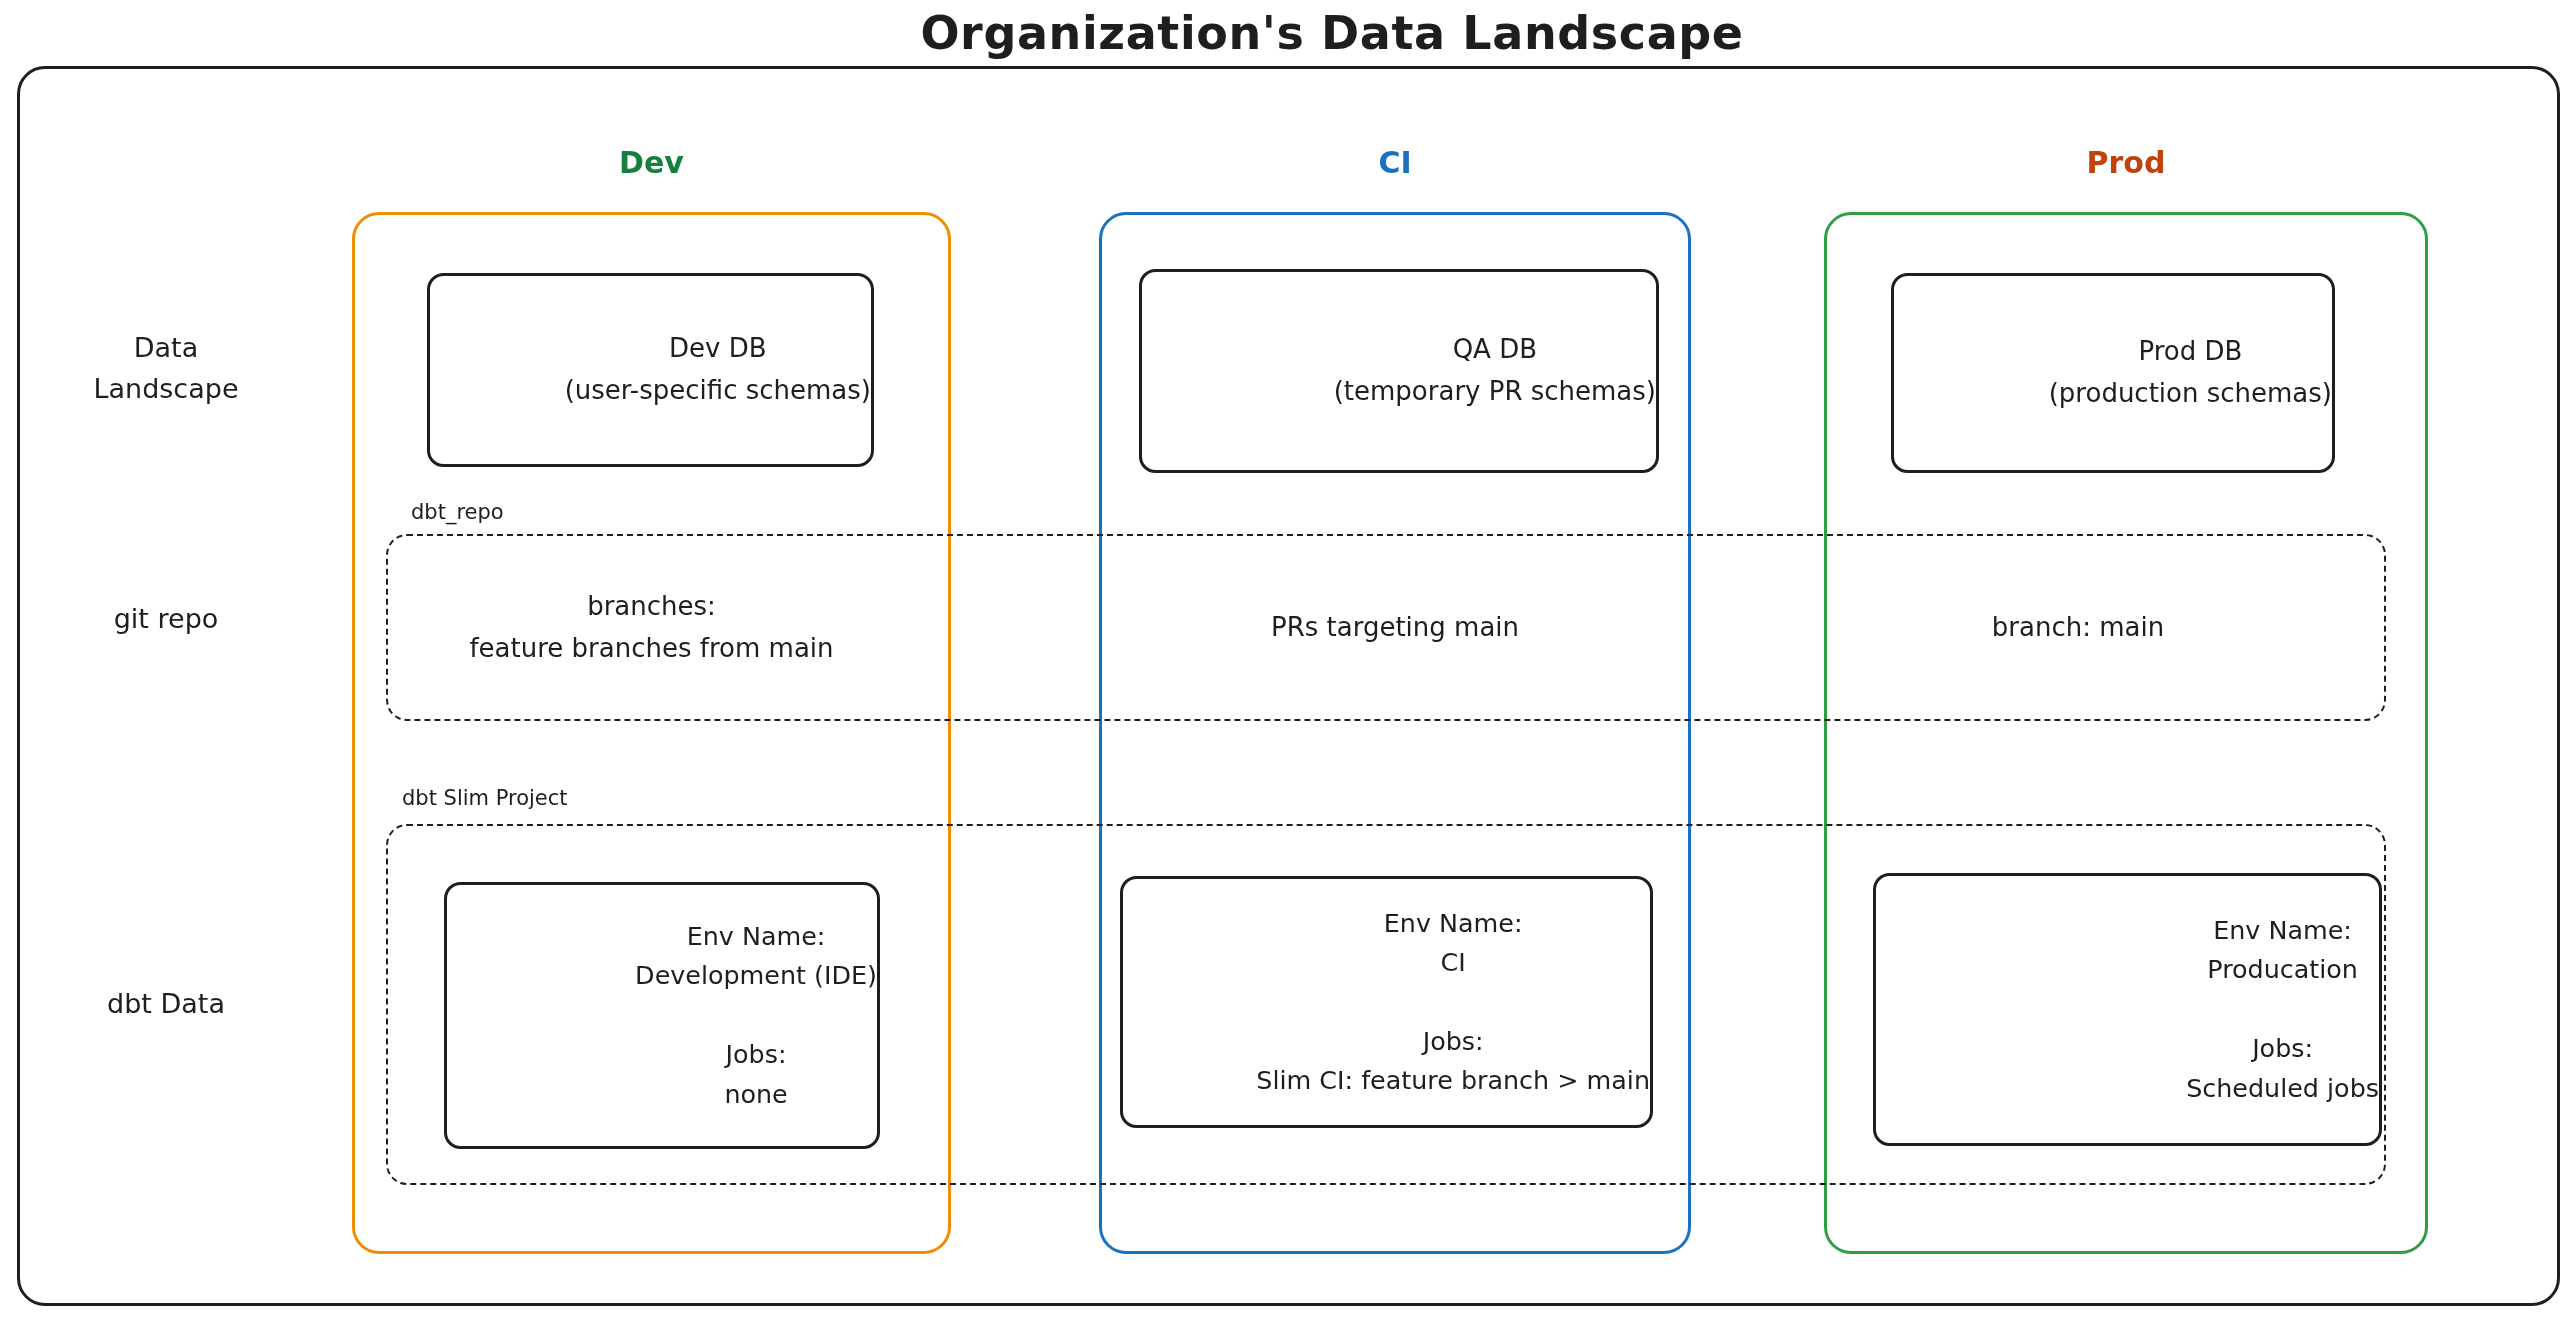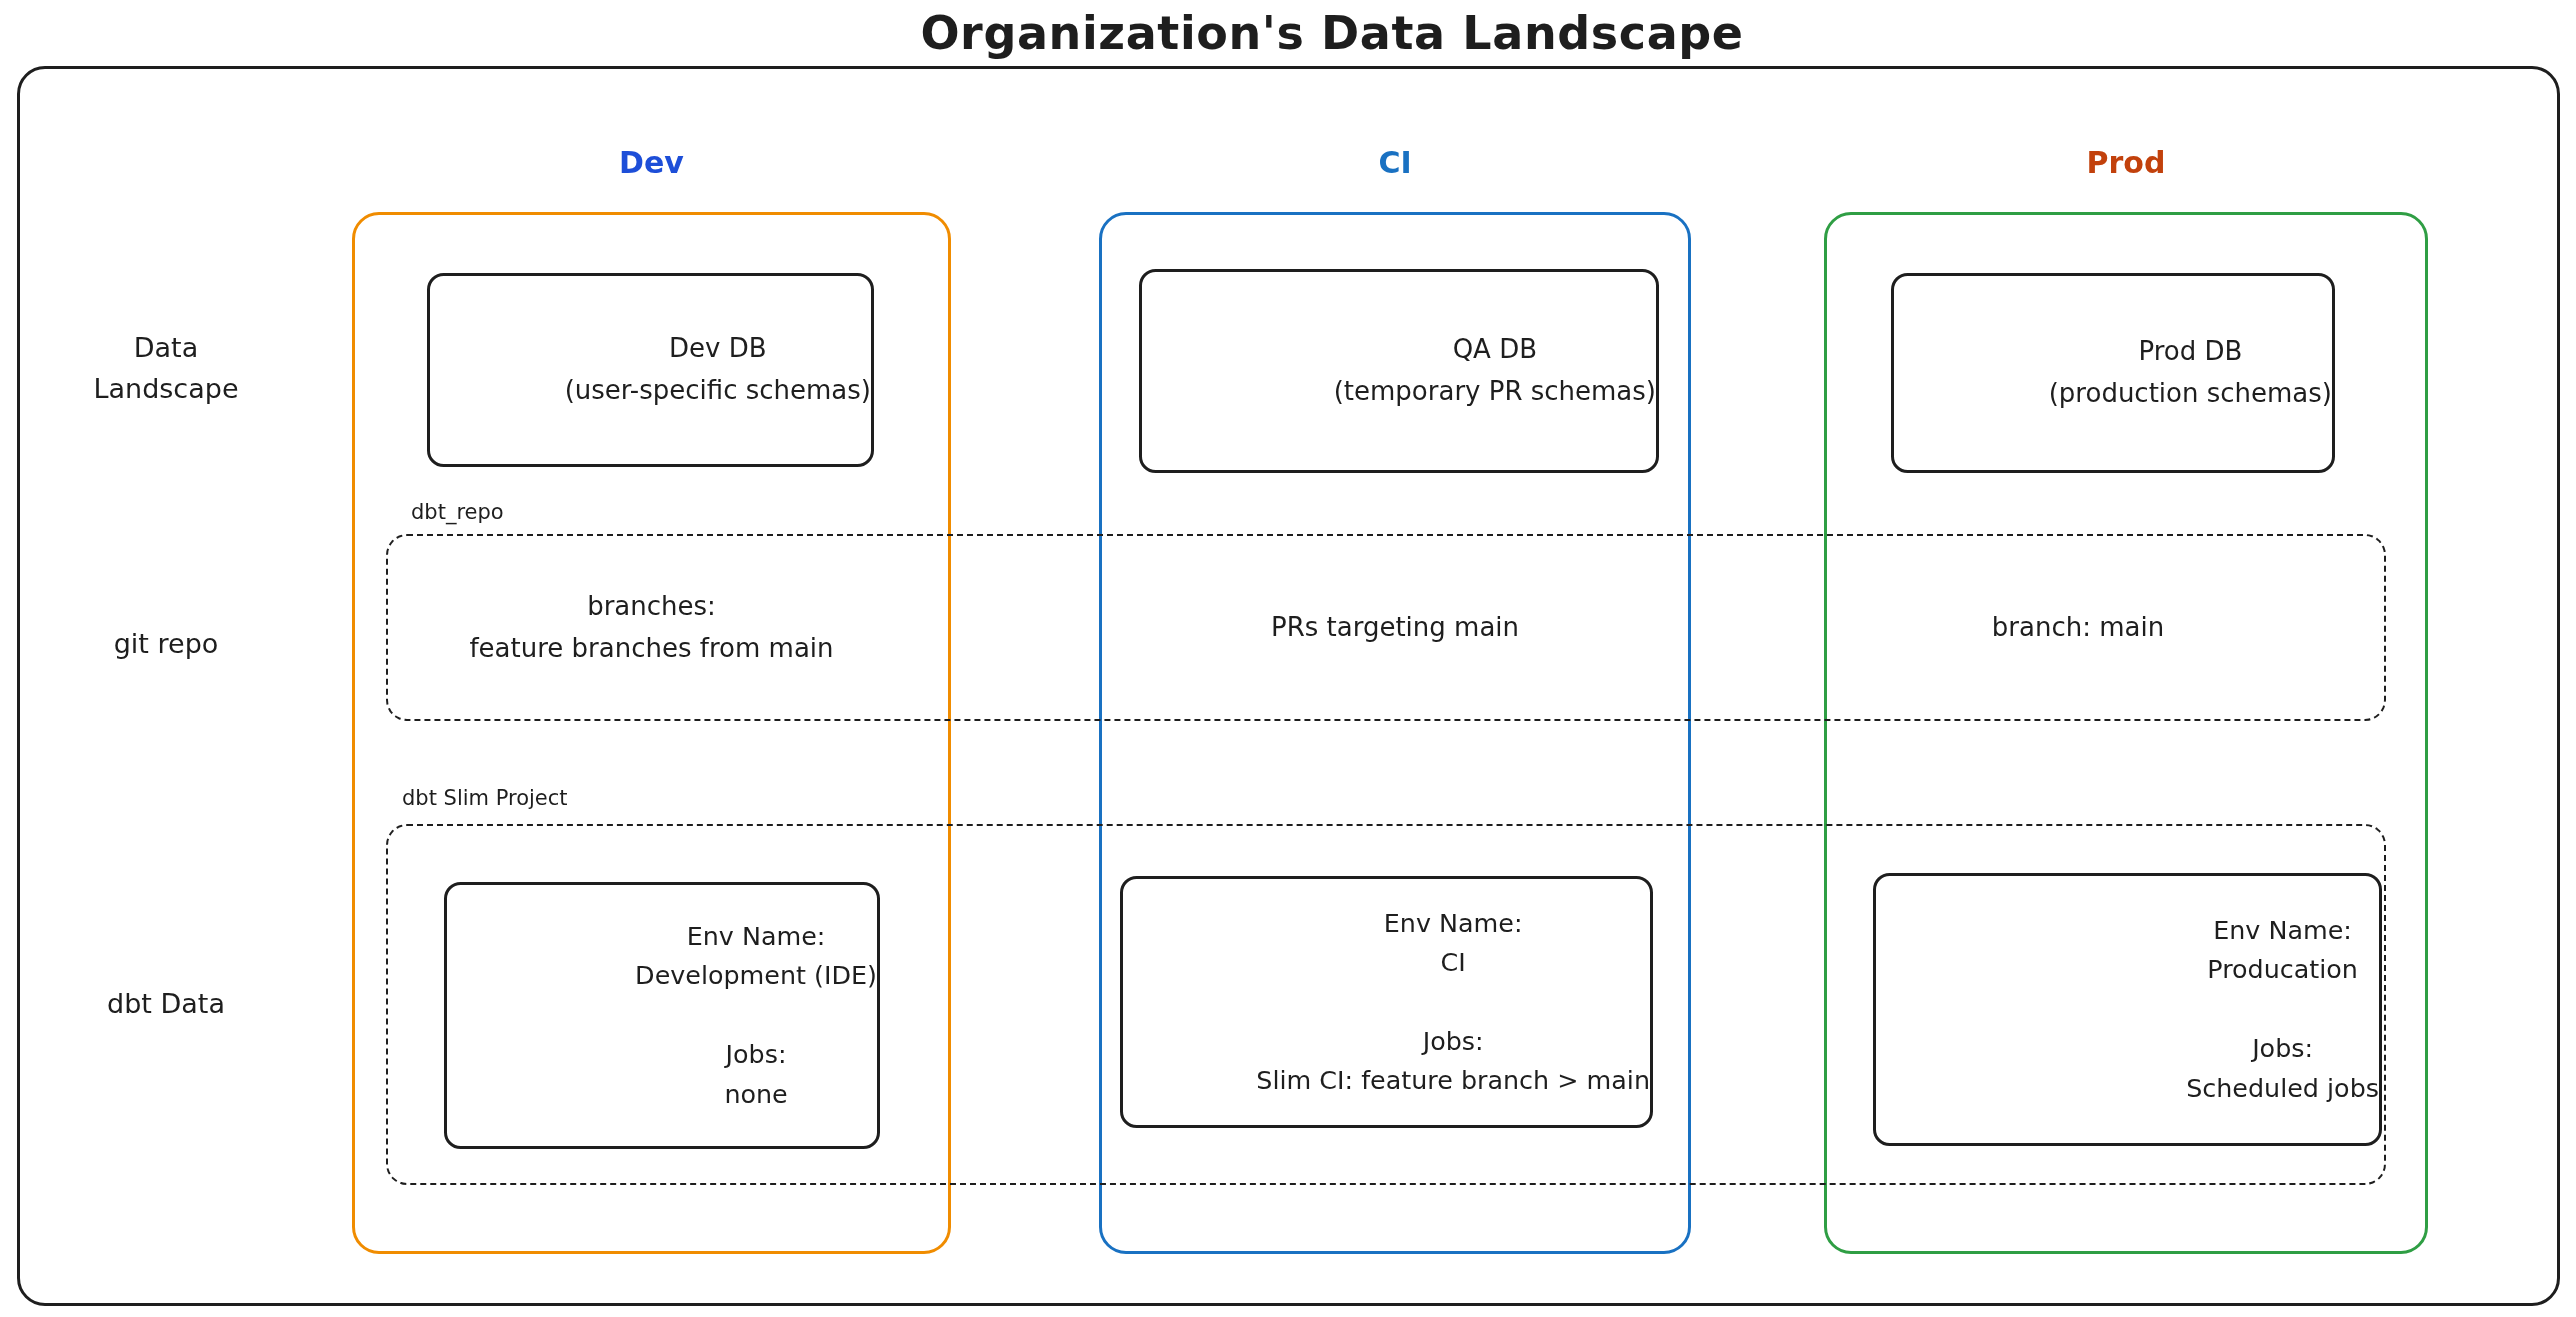--- a/index.html
+++ b/index.html
@@ -21,21 +21,21 @@
 
   .col-box{position:absolute;top:212px;height:1042px;border:3.6px solid;
            border-radius:27px;box-sizing:border-box;background:transparent;}
   .col-box.dev {left:352px;width:599px;}
   .col-box.ci  {left:1099px;width:592px;}
   .col-box.prod{left:1824px;width:604px;}
 
   .row-label{position:absolute;left:24px;width:284px;text-align:center;
              font-size:27px;line-height:1.5;white-space:pre-line;}
   .row-label.warehouse{top:328px;}
-  .row-label.git      {top:599px;margin-top:25px;}
+  .row-label.git      {top:599px;}
   .row-label.cloud    {top:984px;}
 
   .solid-box{position:absolute;border:3.6px solid #1e1e1e;border-radius:16.6px;
              box-sizing:border-box;display:flex;align-items:center;justify-content:flex-end;}
   .box-text{white-space:pre-line;text-align:center;font-size:26px;line-height:1.6;}
 
   .db-box.dev {left:427px; top:273px;width:447px;height:194px;}
   .db-box.ci  {left:1139px;top:269px;width:520px;height:204px;padding-left:25px;}
   .db-box.prod{left:1891px;top:273px;width:444px;height:200px;}
 
@@ -61,21 +61,21 @@
 </style>
 </head>
 <body>
 
 <div class="canvas">
 
   <div class="title">Organization's Data Landscape</div>
 
   <div class="outer-frame"></div>
 
-  <div class="col-header dev" style="color: #1d4ed8;">Dev</div>
+  <div class="col-header dev" style="color: #15803d;">Dev</div>
   <div class="col-header ci" style="color: rgb(25, 113, 194);">CI</div>
   <div class="col-header prod" style="color: #c2410c;">Prod</div>
 
   <div class="col-box dev" style="border-color: rgb(240, 140, 0);"></div>
   <div class="col-box ci" style="border-color: rgb(25, 113, 194);"></div>
   <div class="col-box prod" style="border-color: rgb(47, 158, 68);"></div>
 
   <div class="row-label warehouse">Data
 Landscape</div>
   <div class="row-label git">git repo</div>

